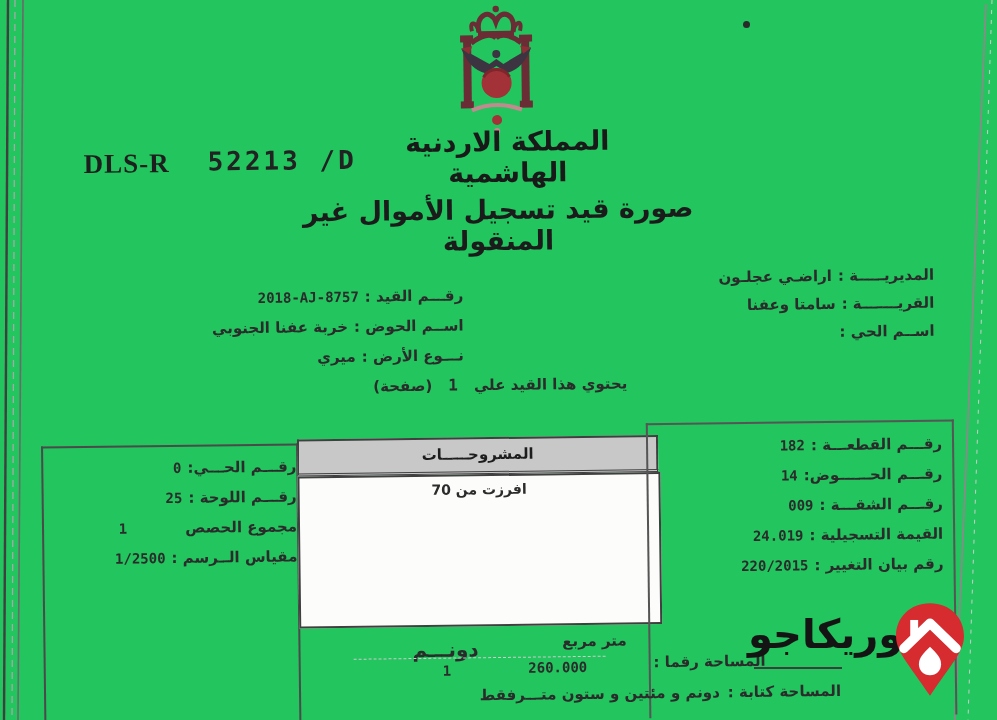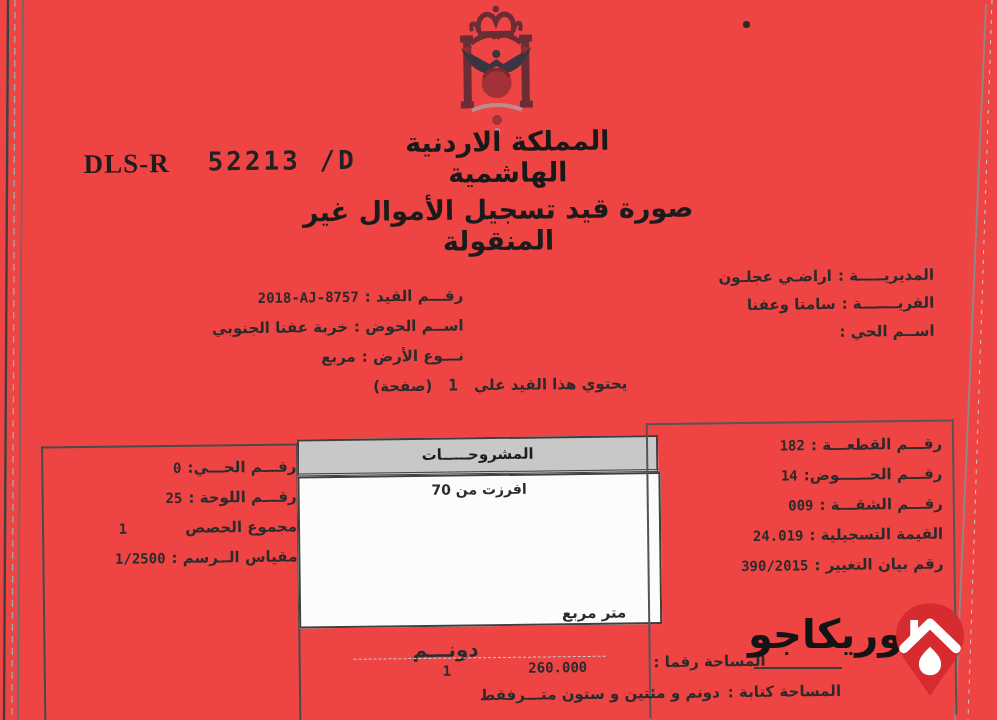--- a/index.html
+++ b/index.html
@@ -1,16 +1,16 @@
 <!DOCTYPE html>
 <html lang="ar"><head>
 <meta charset="utf-8">
 <style>
   html,body{margin:0;padding:0;background:#ffffff;}
-  #page{position:relative;width:997px;height:720px;background:#ef4444;overflow:hidden;
+  #page{position:relative;width:997px;height:720px;background:#22c55e;overflow:hidden;
         font-family:"DejaVu Sans",sans-serif;color:#2b2b2b;}
   .abs{position:absolute;}
   .ar{direction:rtl;font-weight:bold;}
   .mono{font-family:"DejaVu Sans Mono",monospace;}
   
   #scan-lines{position:absolute;left:0;top:0;width:997px;height:720px;pointer-events:none;}
   #corner-dot{position:absolute;left:743px;top:21px;width:7px;height:7px;border-radius:50%;background:#2a2a2a;}
   
   #sheet{position:absolute;left:0;top:0;width:997px;height:720px;transform:rotate(-0.7deg);}
   
@@ -35,21 +35,21 @@
   #left-box .frow.gap .fv{margin-right:58px;}
   #ann-header{left:296px;top:437px;width:361px;height:37px;box-sizing:border-box;background:#c8c8c8;
               border:2px solid #3f3f3f;border-bottom:3px double #3f3f3f;
               text-align:center;font-size:15px;line-height:31px;color:#1d1d1d;}
   #ann-body{left:296px;top:474px;width:363px;height:152px;box-sizing:border-box;background:#fcfcfa;
             border:2px solid #3f3f3f;text-align:center;font-size:14px;padding-top:5px;}
   #right-box{left:645px;top:425px;width:308px;height:295px;border:2px solid #555;border-bottom:none;
              box-sizing:border-box;padding:7px 10px 0 0;}
   #right-box .frow{line-height:30px;font-size:15px;text-align:right;}
   
-  #unit-m2{left:552px;top:605px;width:78px;text-align:center;font-size:15px;}
+  #unit-m2{left:552px;top:633px;width:78px;text-align:center;font-size:15px;}
   #unit-dunum{left:406px;top:637px;width:72px;text-align:center;font-size:20px;}
   #unit-rule{left:350px;top:657px;width:252px;border-top:1px dashed #cccccc;height:0;}
   #area-num-label{left:598px;top:655px;width:164px;text-align:right;font-size:15px;}
   #area-num-m2{left:518px;top:660px;width:72px;text-align:center;font-size:14px;font-weight:bold;}
   #area-num-dunum{left:424px;top:662px;width:38px;text-align:center;font-size:14px;font-weight:bold;}
   #area-words{left:355px;top:686px;width:482px;text-align:right;font-size:15px;}
   #area-words .fv{margin-right:8px;}
   
   #watermark{left:740px;top:595px;width:245px;height:110px;z-index:6;}
   #wm-text{position:absolute;left:8px;top:16px;font-size:40px;font-weight:bold;color:#141414;direction:rtl;}
@@ -118,21 +118,21 @@
     </div>
 
     <div id="rec-fields" class="abs ar fieldcol">
       <div class="frow">
         <span class="fl">رقـــم القيد :</span><span class="fv num" dir="ltr">2018-AJ-8757</span>
       </div>
       <div class="frow">
         <span class="fl">اســم الحوض :</span><span class="fv">خربة عفنا الجنوبي</span>
       </div>
       <div class="frow">
-        <span class="fl">نـــوع الأرض :</span><span class="fv">مربع</span>
+        <span class="fl">نـــوع الأرض :</span><span class="fv">ميري</span>
       </div>
     </div>
 
     <div id="contains-line" class="abs ar">
       <span>يحتوي هذا القيد علي</span><span class="pages mono">1</span><span>(صفحة)</span>
     </div>
 
     <div id="left-box" class="abs ar">
       <div class="frow">
         <span class="fl">رقـــم الحـــي:</span><span class="fv num">0</span>
@@ -160,21 +160,21 @@
       <div class="frow">
         <span class="fl">رقـــم الحــــــوض:</span><span class="fv num">14</span>
       </div>
       <div class="frow">
         <span class="fl">رقـــم الشقـــة :</span><span class="fv num">009</span>
       </div>
       <div class="frow">
         <span class="fl">القيمة التسجيلية :</span><span class="fv num">24.019</span>
       </div>
       <div class="frow">
-        <span class="fl">رقم بيان التغيير :</span><span class="fv num">390/2015</span>
+        <span class="fl">رقم بيان التغيير :</span><span class="fv num">220/2015</span>
       </div>
     </div>
 
     <div id="unit-m2" class="abs ar">متر مربع</div>
     <div id="unit-dunum" class="abs ar">دونـــم</div>
     <div id="unit-rule" class="abs"></div>
     <div id="area-num-label" class="abs ar">المساحة رقما :</div>
     <div id="area-num-m2" class="abs mono">260.000</div>
     <div id="area-num-dunum" class="abs mono">1</div>
     <div id="area-words" class="abs ar">

